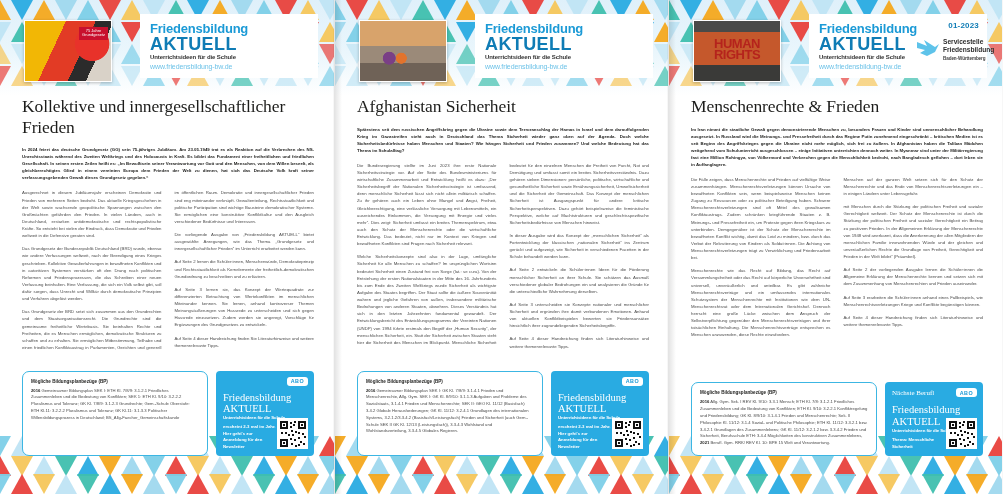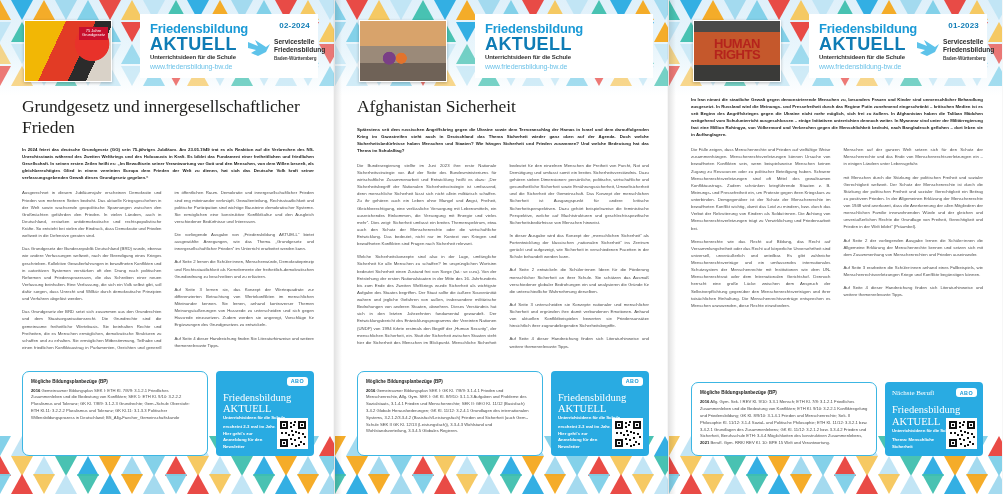--- a/index.html
+++ b/index.html
@@ -279,36 +279,25 @@
       <div class="cover-img img-a">
         <div class="img-badge">75 Jahre<br>Grundgesetz</div>
       </div>
       <div class="logo-card">
         <div class="logo-left">
           <div class="brand-1">Friedensbildung</div>
           <div class="brand-2">AKTUELL</div>
           <div class="brand-3">Unterrichtsideen für die Schule</div>
           <div class="brand-4">www.friedensbildung-bw.de</div>
         </div>
-        <div class="logo-right">
-          <div class="issue">02-2024</div>
-          <svg class="dove" viewBox="0 0 26 24">
-            <path d="M2 6 L12 10 L9 4 L20 11 L24 8 L20 16 L12 20 L5 17 L10 14 L2 12 Z" fill="#5ec3ea"></path>
-          </svg>
-          <div class="service">
-            <span>Servicestelle</span><br>
-            <span>Friedensbildung</span><br>
-            <span class="sub">Baden-Württemberg</span>
-          </div>
-        </div>
       </div>
     </div>
 
     <div class="article">
-      <h1 class="title">Grundgesetz und innergesellschaftlicher Frieden</h1>
+      <h1 class="title">Kollektive und innergesellschaftlicher Frieden</h1>
       <p class="lead">In 2024 feiert das deutsche Grundgesetz (GG) sein 75-jähriges Jubiläum. Am 23.05.1949 trat es als Reaktion auf die Verbrechen des NS-Unrechtsstaats während des Zweiten Weltkriegs und des Holocausts in Kraft. Es bildet das Fundament einer freiheitlichen und friedlichen Gesellschaft. In seinen ersten Zeilen heißt es: „Im Bewußtsein seiner Verantwortung vor Gott und den Menschen, von dem Willen beseelt, als gleichberechtigtes Glied in einem vereinten Europa dem Frieden der Welt zu dienen, hat sich das Deutsche Volk kraft seiner verfassungsgebenden Gewalt dieses Grundgesetz gegeben.“</p>
       <div class="cols">
         <p>Ausgerechnet in diesem Jubiläumsjahr erscheinen Demokratie und Frieden von mehreren Seiten bedroht. Das aktuelle Kriegsgeschehen in der Welt sowie wachsende geopolitische Spannungen zwischen den Großmächten gefährden den Frieden. In vielen Ländern, auch in Deutschland, erstarken antidemokratische und rechtspopulistische Kräfte. So entsteht bei vielen der Eindruck, dass Demokratie und Frieden weltweit in die Defensive geraten sind.</p>
         <p>Das Grundgesetz der Bundesrepublik Deutschland (BRD) wurde, ebenso wie andere Verfassungen weltweit, nach der Beendigung eines Krieges geschrieben. Kollektive Gewalterfahrungen in bewaffneten Konflikten und in autoritären Systemen verstärken oft den Drang nach politischen Reformen und Friedensprozessen, die das Schreiben einer neuen Verfassung beinhalten. Eine Verfassung, die sich ein Volk selbst gibt, soll dafür sorgen, dass Unrecht und Willkür durch demokratische Prinzipien und Verfahren abgelöst werden.</p>
         <p>Das Grundgesetz der BRD setzt sich zusammen aus den Grundrechten und dem Staatsorganisationsrecht. Die Grundrechte sind die gemeinsame freiheitliche Wertebasis. Sie beinhalten Rechte und Freiheiten, die es Menschen ermöglichen, demokratische Strukturen zu schaffen und zu erhalten. Sie ermöglichen Mitbestimmung, Teilhabe und einen friedlichen Konfliktaustrag in Parlamenten, Gerichten und generell im öffentlichen Raum. Demokratie und innergesellschaftlicher Frieden sind eng miteinander verknüpft. Gewaltenteilung, Rechtsstaatlichkeit und politische Partizipation sind wichtige Bausteine demokratischer Systeme. Sie ermöglichen eine konstruktive Konfliktkultur und den Ausgleich verschiedener Bedürfnisse und Interessen.</p>
         <p>Die vorliegende Ausgabe von „Friedensbildung AKTUELL“ bietet ausgewählte Anregungen, wie das Thema „Grundgesetz und innergesellschaftlicher Frieden“ im Unterricht erarbeitet werden kann.</p>
         <p>Auf Seite 2 lernen die Schüler:innen, Menschenwürde, Demokratieprinzip und Rechtsstaatlichkeit als Kernelemente der freiheitlich-demokratischen Grundordnung zu beschreiben und zu erläutern.</p>
         <p>Auf Seite 3 lernen sie, das Konzept der Wertequadrate zur differenzierten Betrachtung von Wertekonflikten im menschlichen Miteinander kennen. Sie lernen, anhand kontroverser Themen Meinungsäußerungen von Hassrede zu unterscheiden und sich gegen Hassrede einzusetzen. Zudem werden sie angeregt, Vorschläge für Ergänzungen des Grundgesetzes zu entwickeln.</p>
         <p>Auf Seite 4 dieser Handreichung finden Sie Literaturhinweise und weitere themenrelevante Tipps.</p>
       </div>
@@ -710,20 +699,21 @@
           <div class="service">
             <span>Servicestelle</span><br>
             <span>Friedensbildung</span><br>
             <span class="sub">Baden-Württemberg</span>
           </div>
         </div>
       </div>
     </div>
 
     <div class="article">
+      <h1 class="title">Menschenrechte &amp; Frieden</h1>
       <p class="lead">Im Iran nimmt die staatliche Gewalt gegen demonstrierende Menschen zu, besonders Frauen und Kinder sind unmenschlicher Behandlung ausgesetzt. In Russland wird die Meinungs- und Pressefreiheit durch das Regime Putin zunehmend eingeschränkt – kritischen Medien ist es seit Beginn des Angriffskrieges gegen die Ukraine nicht mehr möglich, sich frei zu äußern. In Afghanistan haben die Taliban Mädchen weitgehend vom Schulunterricht ausgeschlossen – einige Initiativen unterrichten dennoch weiter. In Myanmar sind unter der Militärregierung fast eine Million Rohingya, von Völkermord und Verbrechen gegen die Menschlichkeit bedroht, nach Bangladesch geflohen – dort leben sie in Auffanglagern.</p>
       <div class="cols">
         <p>Die Fälle zeigen, dass Menschenrechte und Frieden auf vielfältige Weise zusammenhängen. Menschenrechtsverletzungen können Ursache von bewaffneten Konflikten sein, wenn beispielsweise Menschen keinen Zugang zu Ressourcen oder zu politischer Beteiligung haben. Schwere Menschenrechtsverletzungen sind oft Mittel des gewaltsamen Konfliktaustrags. Zudem schränken kriegführende Staaten z. B. Meinungs- und Pressefreiheit ein, um Proteste gegen ihren Kriegskurs zu unterbinden. Demgegenüber ist der Schutz der Menschenrechte im bewaffneten Konflikt wichtig, damit das Leid zu mindern, bzw. durch das Verbot der Rekrutierung von Kindern als Soldat:innen. Die Achtung von Menschenrechtsverletzungen trägt zu Verwirklichung und Friedensarbeit bei.</p>
         <p>Menschenrechte wie das Recht auf Bildung, das Recht auf Versammlungsfreiheit oder das Recht auf körperliche Unversehrtheit sind universell, unveräußerlich und unteilbar. Es gibt zahlreiche Menschenrechtsverträge und ein umfassendes internationales Schutzsystem der Menschenrechte mit Institutionen wie dem UN-Menschenrechtsrat oder dem Internationalen Gerichtshof. Dennoch herrscht eine große Lücke zwischen dem Anspruch der Selbstverpflichtung gegenüber den Menschenrechtsverträgen und ihrer tatsächlichen Einhaltung. Die Menschenrechtsverträge entsprechen es Menschen anzuwenden, diese Rechte einzufordern.</p>
         <p>Menschen auf der ganzen Welt setzen sich für den Schutz der Menschenrechte und das Ende von Menschenrechtsverletzungen ein – in einigen Ländern unter Lebensgefahr.</p>
         <p>mit Menschen durch die Stärkung der politischen Freiheit und sozialer Gerechtigkeit weltweit. Der Schutz der Menschenrechte ist durch die Stärkung der politischen Freiheit und sozialer Gerechtigkeit ein Beitrag zu positivem Frieden. In der Allgemeinen Erklärung der Menschenrechte von 1948 wird anerkannt, dass die Anerkennung der allen Mitgliedern der menschlichen Familie innewohnenden Würde und der gleichen und unveräußerlichen Rechte die Grundlage von Freiheit, Gerechtigkeit und Frieden in der Welt bildet“ (Präambel).</p>
         <p>Auf Seite 2 der vorliegenden Ausgabe lernen die Schüler:innen die Allgemeine Erklärung der Menschenrechte kennen und setzen sich mit dem Zusammenhang von Menschenrechten und Frieden auseinander.</p>
         <p>Auf Seite 3 erarbeiten die Schüler:innen anhand eines Fallbeispiels, wie Menschenrechtsverletzungen Kriege und Konflikte begünstigen können.</p>
         <p>Auf Seite 4 dieser Handreichung finden sich Literaturhinweise und weitere themenrelevante Tipps.</p>
       </div>

